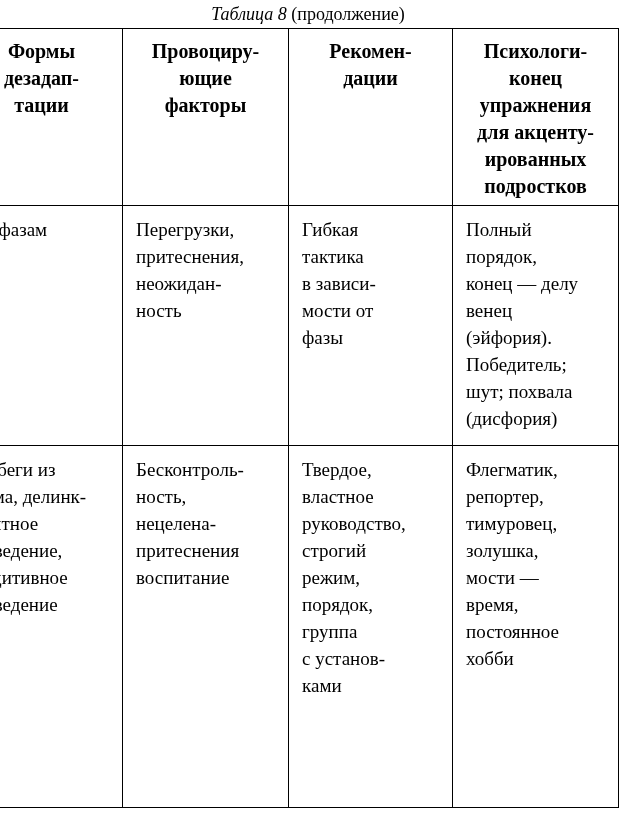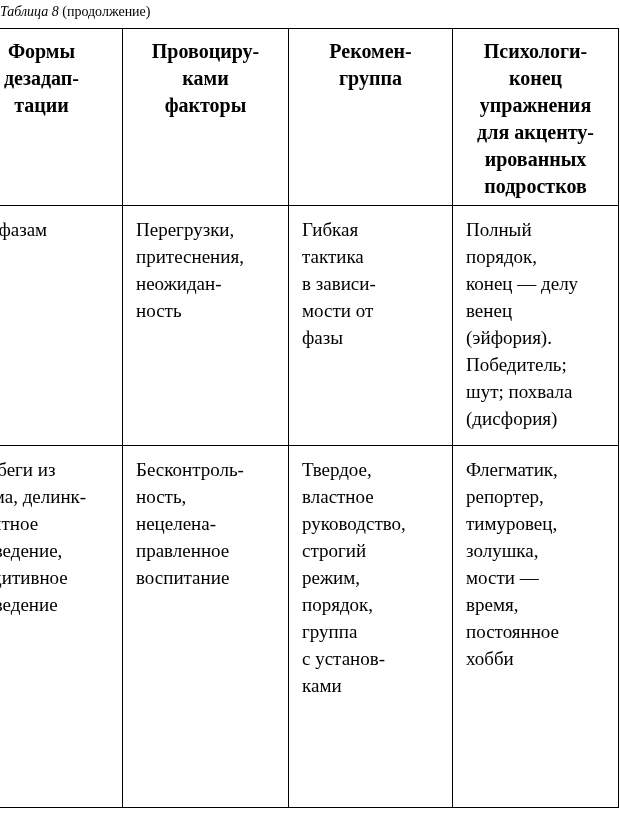--- a/index.html
+++ b/index.html
@@ -5,22 +5,22 @@
   * { margin: 0; padding: 0; box-sizing: border-box; }
   html, body {
     width: 620px; height: 816px;
     background: #ffffff;
     color: #000000;
     font-family: "Liberation Serif", "DejaVu Serif", serif;
     overflow: hidden;
   }
   .caption {
     height: 28px;
-    text-align: left;
-    font-size: 14px;
+    text-align: center;
+    font-size: 18px;
     padding: 4px 4px 0 0;
     white-space: pre;
   }
   .caption .italic { font-style: italic; }
   .table-wrap {
     margin-left: -40px; 
     width: 658px;
   }
   table {
     border-collapse: collapse;
@@ -66,24 +66,24 @@
           <col class="c2">
           <col class="c3">
           <col class="c4">
       </colgroup>
       <thead>
         <tr class="head-row">
           <th>Формы
 дезадап-
 тации</th>
           <th>Провоциру-
-ками
+ющие
 факторы</th>
           <th>Рекомен-
-группа</th>
+дации</th>
           <th>Психологи-
 конец
 упражнения
 для акценту-
 ированных
 подростков</th>
         </tr>
       </thead>
       <tbody>
         <tr class="body-row-1">
@@ -109,21 +109,21 @@
         <tr class="body-row-2">
           <td>Побеги из
 дома, делинк-
 вентное
 поведение,
 аддитивное
 поведение</td>
           <td>Бесконтроль-
 ность,
 нецелена-
-правленное
+притеснения
 воспитание</td>
           <td>Твердое,
 властное
 руководство,
 строгий
 режим,
 порядок,
 группа
 с установ-
 ками</td>

